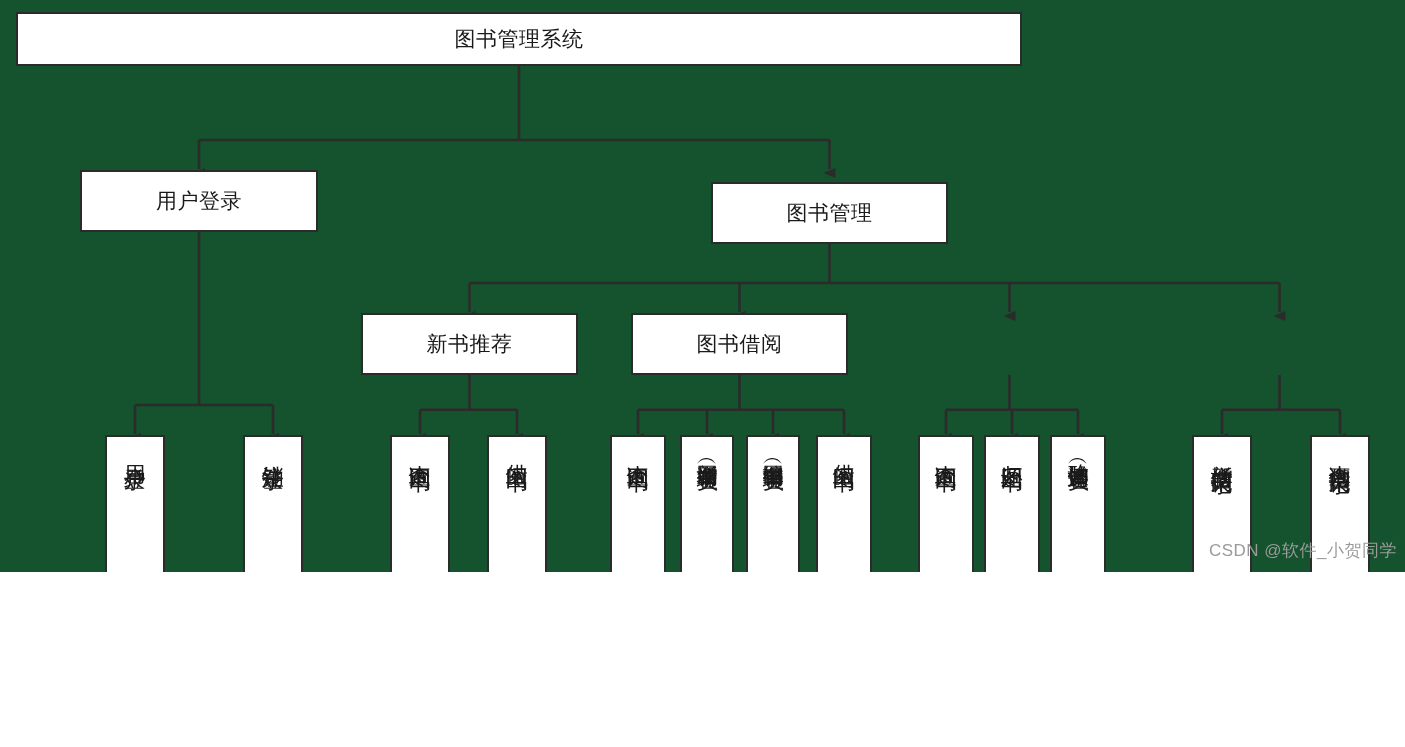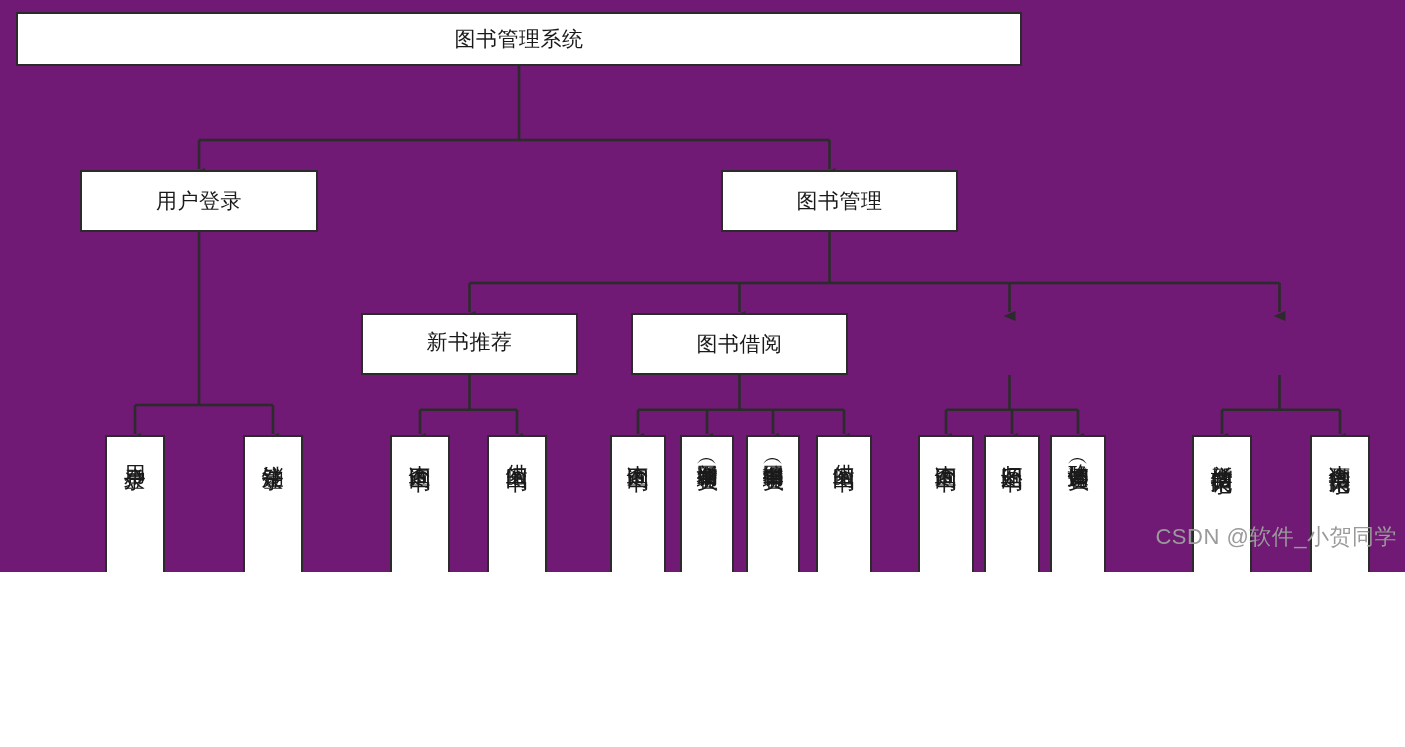--- a/index.html
+++ b/index.html
@@ -7,21 +7,21 @@
     padding: 0;
     background: #ffffff;
   }
   body {
     font-family: "Liberation Sans", "DejaVu Sans", sans-serif;
   }
   #canvas {
     position: relative;
     width: 1405px;
     height: 572px;
-    background: #701a75;
+    background: #14532d;
     overflow: hidden;
   }
   svg.wires {
     position: absolute;
     left: 0;
     top: 0;
     width: 1405px;
     height: 747px;
     pointer-events: none;
   }
@@ -57,22 +57,22 @@
     line-height: 1.06;
     letter-spacing: 2px;
   }
   .node.vert.tall .label {
     font-size: 21px;
     letter-spacing: 1px;
   }
   #watermark {
     position: absolute;
     right: 8px;
-    bottom: 20px;
-    font-size: 22px;
+    bottom: 10px;
+    font-size: 17px;
     color: #9a9a9a;
     letter-spacing: 0.5px;
     white-space: nowrap;
     pointer-events: none;
     margin-left: 32px;
   }
 </style>
 </head>
 <body>
 
@@ -122,25 +122,25 @@
   </svg>
 
   <div class="node horiz" style="left: 16px; top: 12px; width: 1006px; height: 54px;">
     <span class="label">图书管理系统</span>
   </div>
 
   <div class="node horiz" style="left: 80px; top: 170px; width: 238px; height: 62px;">
     <span class="label">用户登录</span>
   </div>
 
-  <div class="node horiz" style="left: 711px; top: 170px; width: 237px; height: 62px; margin-left: 10px;">
+  <div class="node horiz" style="left: 711px; top: 182px; width: 237px; height: 62px;">
     <span class="label">图书管理</span>
   </div>
 
-  <div class="node horiz" style="left: 361px; top: 313px; width: 217px; height: 62px; font-family: Liberation Mono, monospace;">
+  <div class="node horiz" style="left: 361px; top: 313px; width: 217px; height: 62px;">
     <span class="label">新书推荐</span>
   </div>
 
   <div class="node horiz" style="left: 631px; top: 313px; width: 217px; height: 62px;">
     <span class="label">图书借阅</span>
   </div>
 
 
 
   <div class="node vert" style="left: 105px; top: 435px; width: 60px; height: 298px;">

